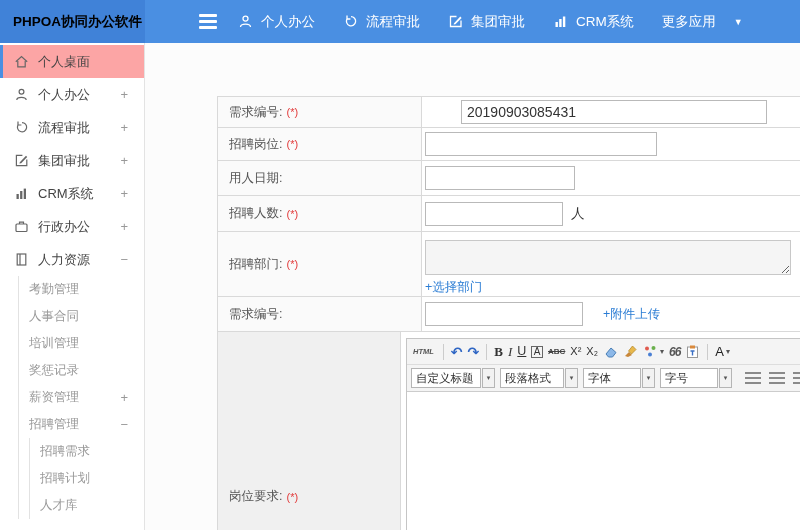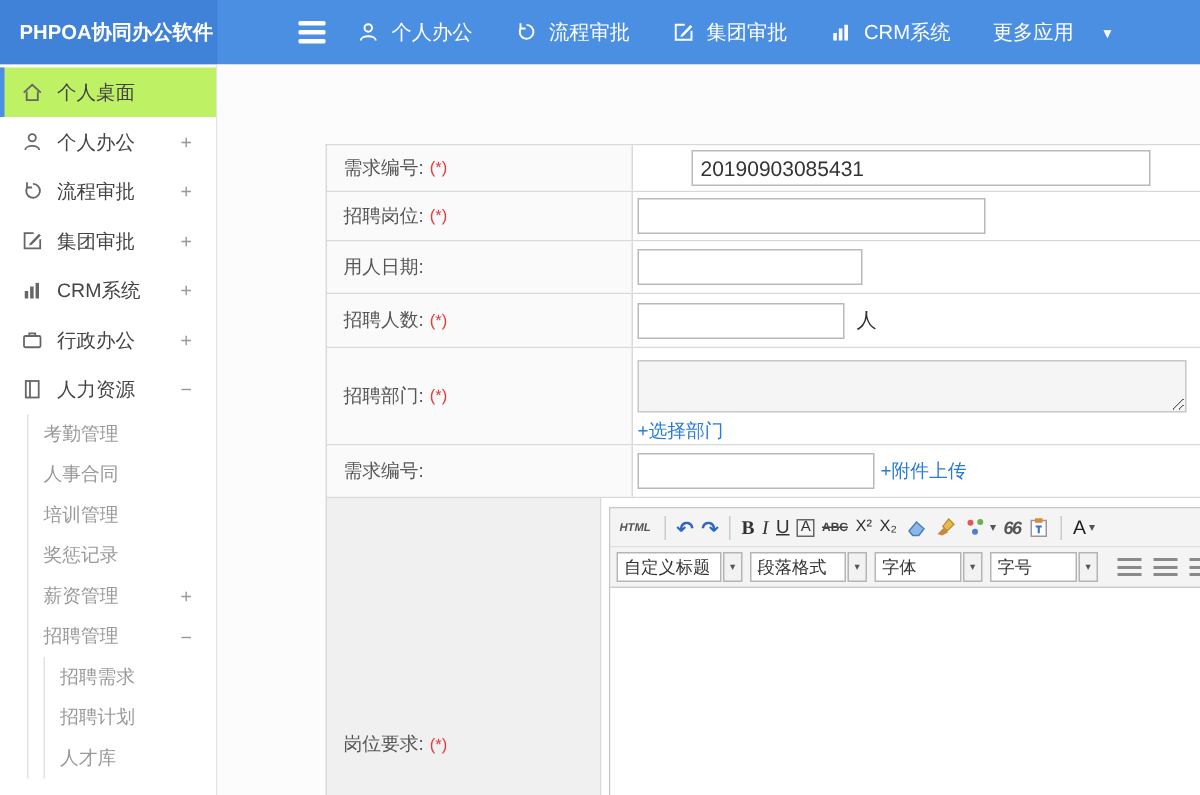--- a/index.html
+++ b/index.html
@@ -2,35 +2,35 @@
 <html><head>
 <meta charset="utf-8">
 <style>
   * { margin:0; padding:0; box-sizing:border-box; }
   html,body { width:800px; height:530px; overflow:hidden; background:#fff;
     font-family:"Liberation Sans","DejaVu Sans",sans-serif; }
 
   
   .topbar { position:absolute; left:0; top:0; width:800px; height:43px; background:#4a8fe2; }
   .logo { position:absolute; left:0; top:0; width:145px; height:43px; background:#4082d8;
-    color:#ffffff; font-weight:bold; font-size:13.5px; line-height:43px; padding-left:13px; }
+    color:#000000; font-weight:bold; font-size:13.5px; line-height:43px; padding-left:13px; }
   .hamburger { position:absolute; left:199px; top:14px; width:18px; height:15px; cursor:pointer; }
   .hamburger div { height:2.5px; background:#fff; margin-bottom:3.5px; border-radius:1px; }
   .topnav { position:absolute; left:238px; top:0; height:43px; display:flex; align-items:center; gap:28px; }
   .topnav-item { display:flex; align-items:center; gap:8px; color:#fff; font-size:13.5px; cursor:pointer; }
   .topnav-item svg { display:block; }
   .caret { font-size:9px; color:#fff; margin-left:-10px; }
 
   
   .sidebar { position:absolute; left:0; top:43px; width:145px; height:487px; background:#fff;
     border-right:1px solid #e3e3e3; padding-top:2px; }
   .side-item { height:33px; display:flex; align-items:center; padding-left:14px; position:relative;
     color:#444; font-size:13px; cursor:pointer; }
   .side-item .sicon { width:15px; height:15px; margin-right:9px; flex:0 0 15px; }
-  .side-item.active { background:#bef264; border-left:3px solid #4a8fe2; padding-left:11px; }
+  .side-item.active { background:#fca5a5; border-left:3px solid #4a8fe2; padding-left:11px; }
   .expand { position:absolute; right:16px; color:#999; font-size:13px; }
   .subwrap { margin-left:18px; border-left:1px solid #e2e2e2; }
   .sub-item { height:27px; display:flex; align-items:center; padding-left:10px; position:relative;
     color:#999; font-size:12.5px; cursor:pointer; }
   .subwrap2 { margin-left:10px; border-left:1px solid #e2e2e2; }
 
   
   .main { position:absolute; left:145px; top:43px; width:655px; height:487px; background:#fcfcfc; }
   .title-row { position:absolute; left:73px; top:12px; display:flex; align-items:center; gap:7px; }
   .plus-icon { width:15px; height:15px; border-radius:3px; position:relative;
@@ -297,21 +297,21 @@
         <a class="blue-link">+选择部门</a>
       </div>
     </div>
 
     <div class="frow r6">
       <div class="lbl">
         <span>需求编号:</span>
       </div>
       <div class="val">
         <input class="txt" style="width: 158px;" value="">
-        <a class="blue-link" style="margin-left:4px">+附件上传</a>
+        <a class="blue-link" style="margin-left:20px">+附件上传</a>
       </div>
     </div>
 
     <div class="frow r7">
       <div class="lbl">
         <span>岗位要求:</span>
         <span class="req">(*)</span>
       </div>
       <div class="val">
         <div class="editor">

